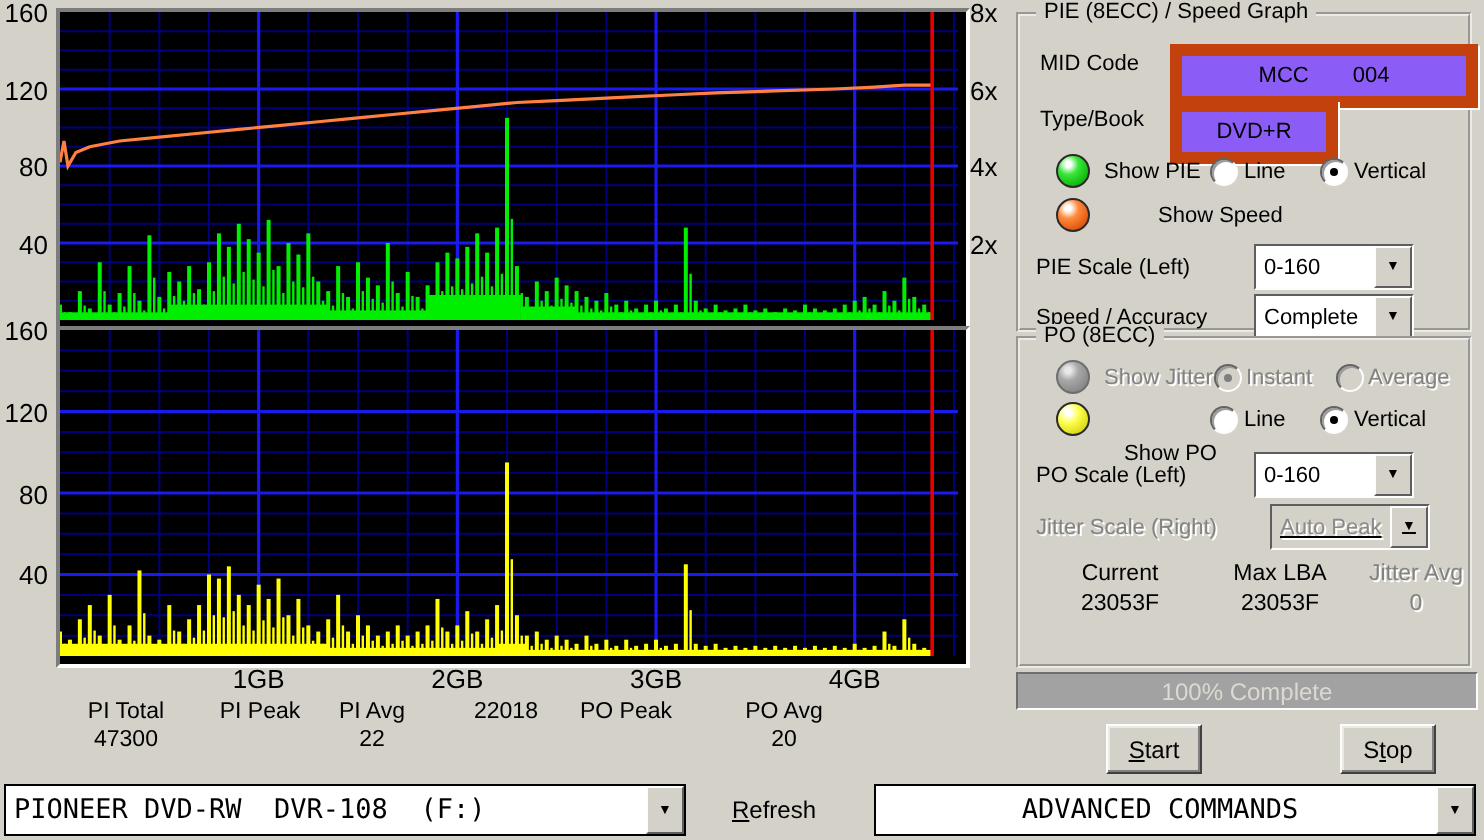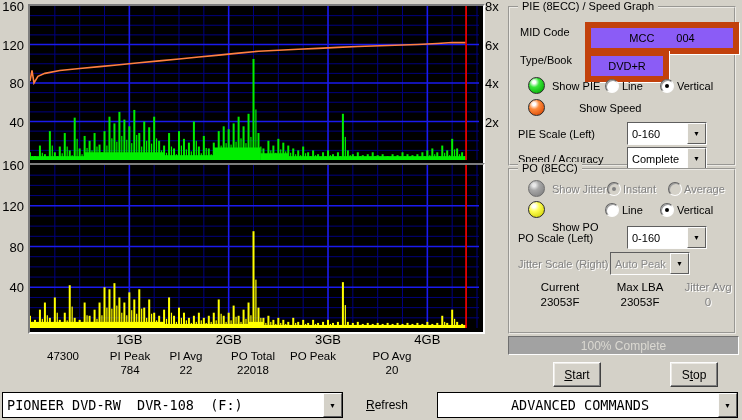--- a/index.html
+++ b/index.html
@@ -525,32 +525,31 @@
     <div style="top: 108.5px;">2x</div>
   </div>
 <div class="xaxis-row" id="xax">
     <div style="left: 99.3363px;">1GB</div>
     <div style="left: 198.673px;">2GB</div>
     <div style="left: 298.009px;">3GB</div>
     <div style="left: 397.345px;">4GB</div>
   </div>
 
 <div class="stat" style="left:63px">
+    <div>PI Total</div>
     <div>47300</div>
   </div>
 <div class="stat" style="left:130px">
     <div>PI Peak</div>
-    <div>784</div>
   </div>
 <div class="stat" style="left:186px">
     <div>PI Avg</div>
     <div>22</div>
   </div>
 <div class="stat" style="left:253px">
-    <div>PO Total</div>
     <div>22018</div>
   </div>
 <div class="stat" style="left:313px">
     <div>PO Peak</div>
   </div>
 <div class="stat" style="left:392px">
     <div>PO Avg</div>
     <div>20</div>
   </div>
 
@@ -590,33 +589,33 @@
   <span class="group-title">PO (8ECC)</span>
 
   <span class="led led-gray" style="left:18px;top:10px;"></span>
   <span class="rlabel disabled-text" style="left:42px;top:13px;">Show Jitter</span>
   <span class="radio checked disabled" style="left:97px;top:12px;"></span>
   <span class="rlabel disabled-text" style="left:113px;top:13px;">Instant</span>
   <span class="radio disabled" style="left:158px;top:12px;"></span>
   <span class="rlabel disabled-text" style="left:174px;top:13px;">Average</span>
 
   <span class="led led-yellow" style="left:18px;top:31px;"></span>
-  <span class="rlabel" style="left:42px;top:34px;margin-top:17px;">Show PO</span>
+  <span class="rlabel" style="left:52px;top:34px;margin-top:17px;">Show PO</span>
   <span class="radio" style="left:95px;top:33px;"></span>
   <span class="rlabel" style="left:112px;top:34px;">Line</span>
   <span class="radio checked" style="left:150px;top:33px;"></span>
   <span class="rlabel" style="left:167px;top:34px;">Vertical</span>
 
   <span class="lbl" style="left:8px;top:62px;">PO Scale (Left)</span>
   <div class="combo" style="left:117px;top:56px;width:78px;height:21px;">
     <span class="ctext">0-160</span>
     <span class="cbtn">▼</span>
   </div>
   <span class="lbl disabled-text" style="left:8px;top:88px;">Jitter Scale (Right)</span>
-  <div class="combo disabled" style="left:100px;top:82px;width:78px;height:21px;">
+  <div class="combo disabled" style="left:125px;top:82px;width:78px;height:21px;text-decoration:underline;">
     <span class="ctext">Auto Peak</span>
     <span class="cbtn">▼</span>
   </div>
 
   <div class="lba-col" style="left:50px;top:110px;">
     <div>Current</div>
       <div>23053F</div>
   </div>
   <div class="lba-col" style="left:130px;top:110px;">
     <div>Max LBA</div>

